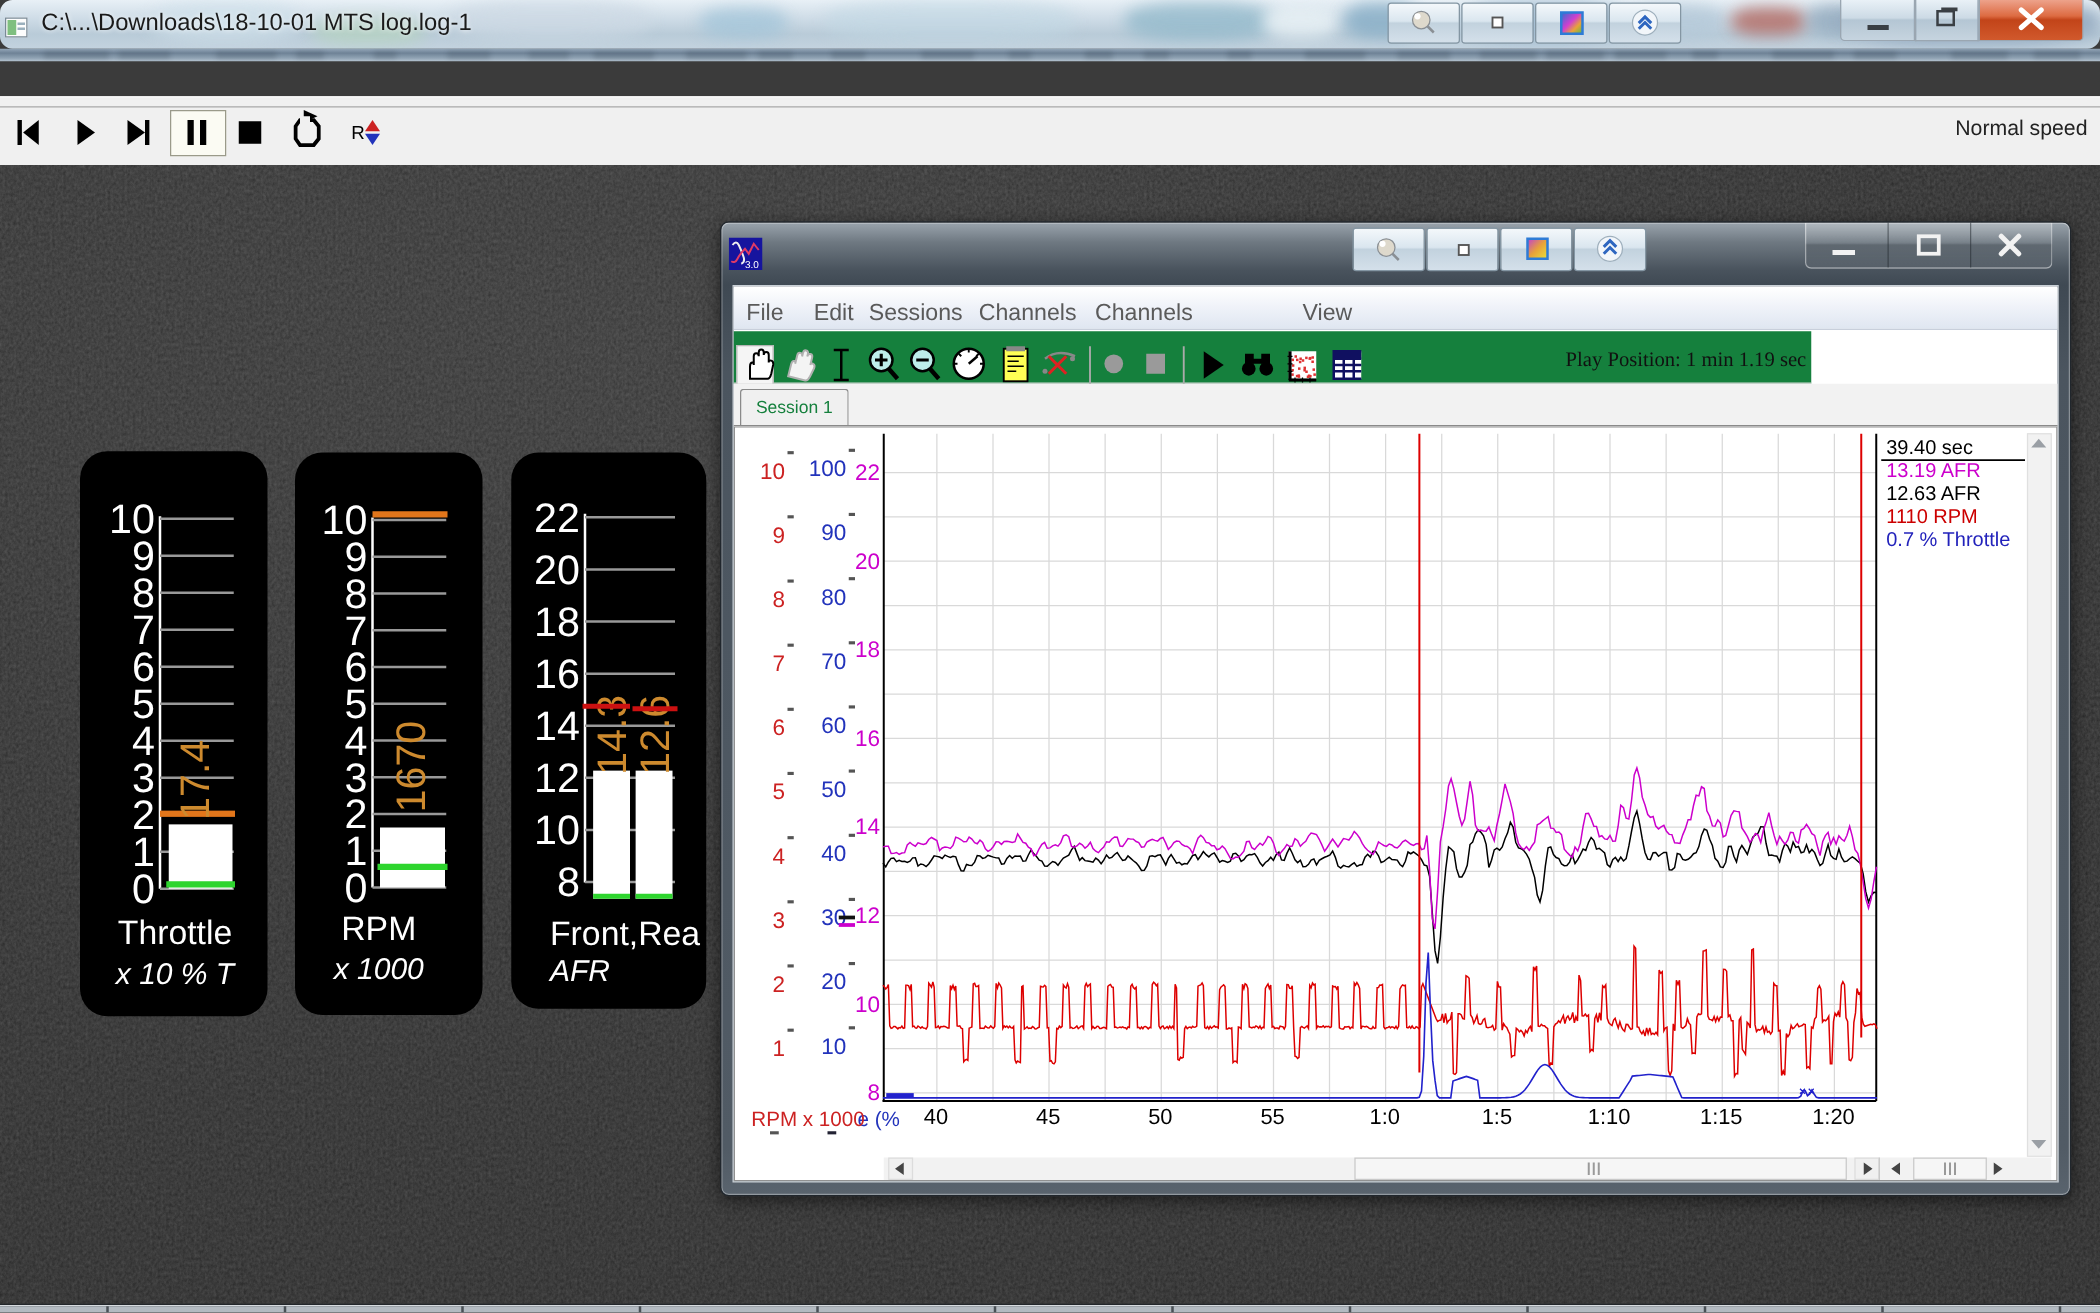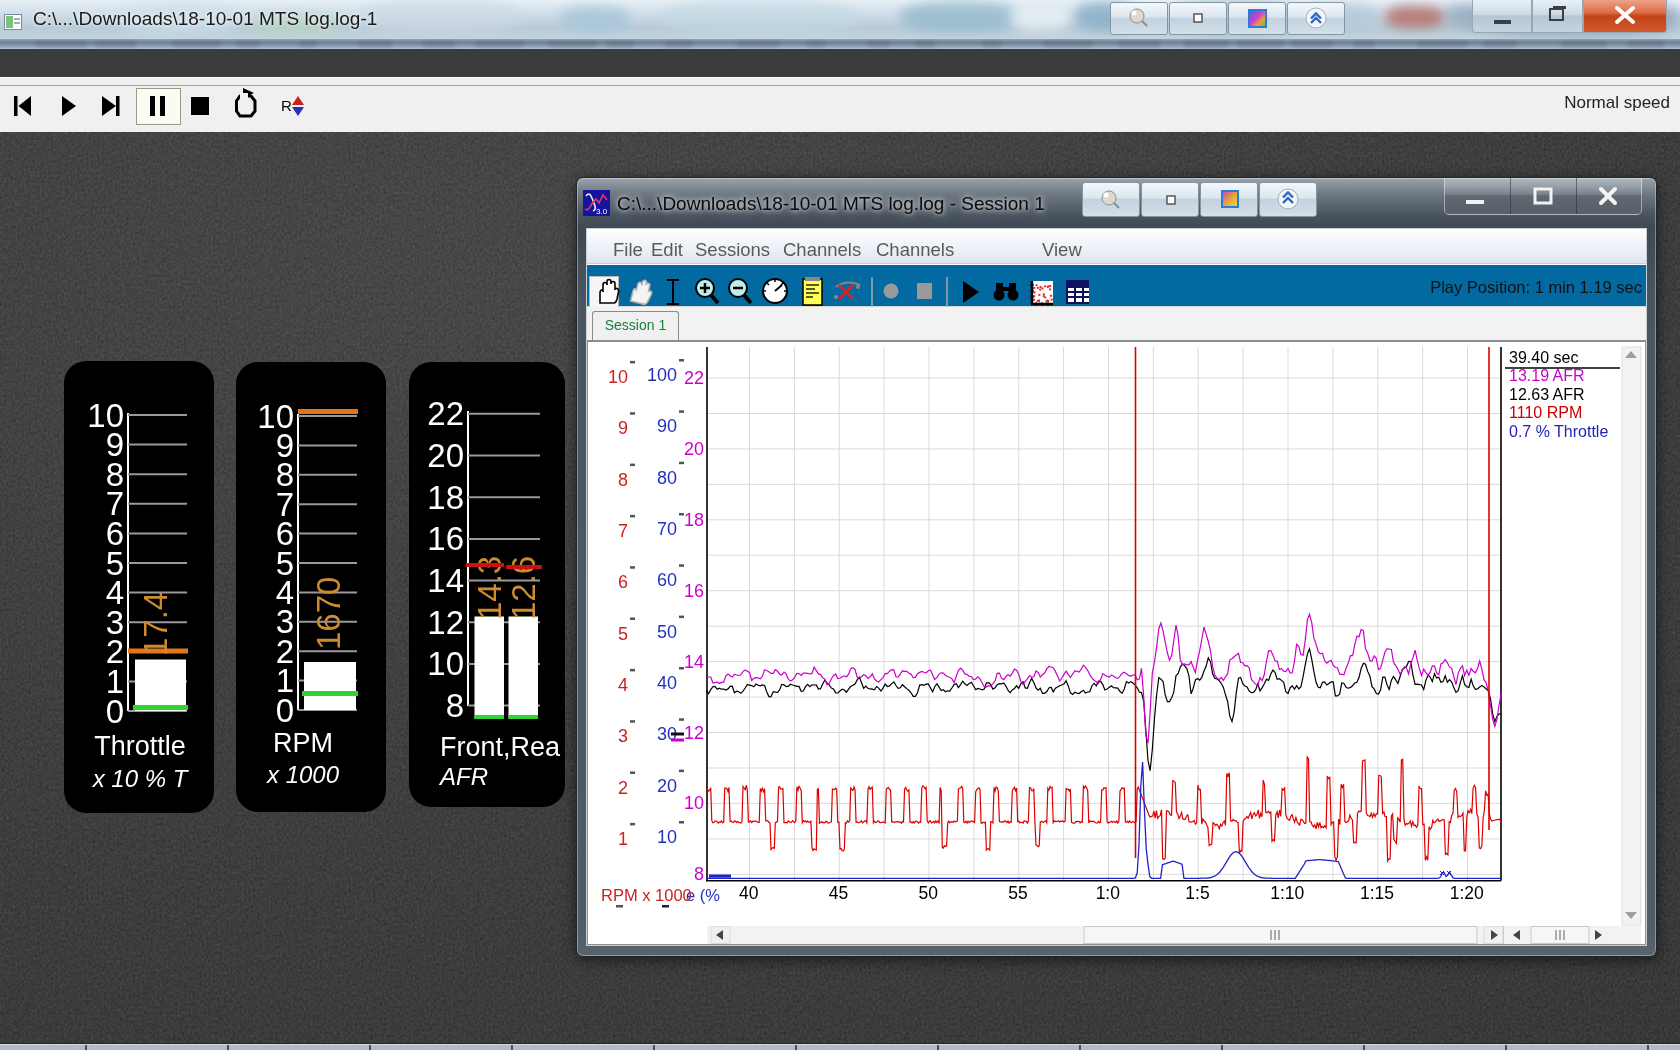--- a/index.html
+++ b/index.html
@@ -1,19 +1,19 @@
 <!DOCTYPE html>
 <html><head><meta charset="utf-8">
 <style>
 *{margin:0;padding:0;box-sizing:border-box;}
 html,body{width:1680px;height:1050px;overflow:hidden;font-family:"Liberation Sans",sans-serif;}
 .abs{position:absolute;}
 #stage{position:relative;width:1680px;height:1050px;background:#3b3b3b;}
 
-#titlebar{left:0;top:0;width:1680px;height:39px;background:linear-gradient(180deg,#e8f0f6 0%,#cddbe6 40%,#b9cbd8 70%,#c3d3df 100%);overflow:hidden;}
+#titlebar{left:0;top:0;width:1680px;height:39px;background:linear-gradient(180deg,#e8f0f6 0%,#cddbe6 40%,#b9cbd8 70%,#c3d3df 100%);overflow:hidden;border-radius:10px;}
 #titlebar .blob{position:absolute;filter:blur(6px);border-radius:40%;}
 #title-icon{left:4px;top:14px;width:18px;height:16px;background:#fdfdfd;border:1px solid #7a8a96;}
 #title-icon .g{position:absolute;left:1px;top:1px;width:7px;height:12px;background:#7fbf7f;}
 #title-icon .l1{position:absolute;left:9px;top:3px;width:6px;height:2px;background:#9ab0bd;}
 #title-icon .l2{position:absolute;left:9px;top:7px;width:6px;height:2px;background:#9ab0bd;}
 #title-text{left:33px;top:8px;font-size:19px;color:#1a1a1a;white-space:nowrap;text-shadow:0 0 4px rgba(255,255,255,.9);}
 .tbtn{position:absolute;top:2px;height:33px;border:1px solid #8496a3;border-radius:3px;background:linear-gradient(180deg,#f4f8fb 0%,#dae6ef 45%,#c2d2de 50%,#d4e0ea 100%);}
 .capgroup{position:absolute;display:flex;}
 .capbtn{height:33px;border:1px solid #9aa6b1;border-top:none;background:linear-gradient(180deg,#e9f1f7 0%,#ccdae5 45%,#b4c6d4 50%,#c6d4df 100%);position:relative;}
 .capbtn.close{background:linear-gradient(180deg,#eda28b 0%,#dd6b42 40%,#c24419 50%,#d1592c 100%);}
@@ -26,21 +26,21 @@
 #pausebox{position:absolute;left:136px;top:10px;width:45px;height:37px;background:#fbfbf3;border:1px solid #9a9a8a;}
 
 #client{left:0;top:132px;width:1680px;height:911px;background:#3b3b3b;overflow:hidden;}
 .gauge{position:absolute;background:#000;border-radius:22px;}
 
 #cw{left:576px;top:177px;width:1081px;height:780px;border-radius:7px;border:1px solid #20262c;background:linear-gradient(180deg,#9aa4ad 0px,#6e7881 16px,#49535d 38px,#3f4953 50px,#4b555f 120px,#515b65 740px,#5a646e 780px);box-shadow:inset 0 0 0 1px rgba(255,255,255,.35), 0 3px 14px rgba(0,0,0,.55);}
 #cw-title{position:absolute;left:41px;top:16px;font-size:19px;color:#0a0a0a;white-space:nowrap;text-shadow:0 0 5px rgba(255,255,255,.85),0 0 10px rgba(255,255,255,.55);}
 #cw-client{position:absolute;left:11px;top:52px;width:1059px;height:716px;background:#fff;outline:1px solid #c9d0d6;}
 #cw-menubar{position:absolute;left:0;top:1px;width:1059px;height:34px;background:linear-gradient(180deg,#ffffff 0%,#f0f3f9 45%,#dfe6f1 100%);border-bottom:1px solid #c8cfdb;}
 #cw-menubar span{position:absolute;top:9px;font-size:18.5px;color:#5a5a5a;}
-#cw-toolbar{position:absolute;left:0;top:36px;width:1059px;height:42px;background:#0369a1;border-bottom:1px solid #d8d8d8;}
+#cw-toolbar{position:absolute;left:0;top:36px;width:862px;height:42px;background:#15803d;border-bottom:1px solid #d8d8d8;font-family:Liberation Serif, serif;}
 #playpos{position:absolute;right:4px;top:13px;font-size:16.5px;color:#111;}
 #handbox{position:absolute;left:2px;top:11px;width:30px;height:32px;background:#f5f5f5;border:1px solid #b5b5b5;}
 #tabbar{position:absolute;left:0;top:78px;width:1059px;height:34px;background:#f2f2f2;}
 #tab1{position:absolute;left:5px;top:4px;width:87px;height:30px;background:#f0f0f0;border:1px solid #8a8a8a;border-bottom:none;border-radius:3px 3px 0 0;font-size:14px;color:#15803d;text-align:center;padding-top:5px;}
 #tabline{position:absolute;left:0;top:33px;width:1059px;height:1px;background:#8a8a8a;}
 
 #sliver{left:0;top:1043px;width:1680px;height:7px;background:#23272b;}
 </style></head>
 <body>
 <div id="stage">
@@ -265,21 +265,20 @@
           <text x="31" y="423" font-size="24" fill="#fff" font-style="italic" font-family="Liberation Sans">AFR</text>
         </svg></div>
     </div>
     <div id="cw" class="abs"></div>
     <svg class="abs" style="left:583px;top:190px;" width="27" height="26" viewBox="0 0 27 26">
       <rect width="27" height="26" fill="#16149e"></rect>
       <path d="M3 6 Q6 2 8 6 T12 16 Q13 20 10 21" fill="none" stroke="#eee" stroke-width="1.6"></path>
       <path d="M2 19 Q5 21 7 17 T13 9 L16 13 L20 5 L24 10" fill="none" stroke="#e03a66" stroke-width="1.6"></path>
       <text x="13" y="24" font-size="8" fill="#fff" font-family="Liberation Sans">3.0</text>
     </svg>
-    <div id="cw-title" class="abs" style="left:617px;top:193px;position:absolute;">C:\...\Downloads\18-10-01 MTS log.log - Session 1</div>
     <div class="tbtn" style="left:1082px;top:182px;width:58px;height:35px;"><svg width="56" height="33">
         <circle cx="26" cy="15" r="7" fill="#ded9cc" stroke="#8a8f94"></circle>
         <circle cx="23" cy="12" r="2.5" fill="#fff"></circle>
         <path d="M31 20 L36 25" stroke="#8a8f94" stroke-width="2"></path>
       </svg></div>
     <div class="tbtn" style="left:1141px;top:182px;width:58px;height:35px;"><svg width="56" height="33">
         <rect x="25" y="13" width="8" height="8" fill="#fff" stroke="#555" stroke-width="1.5"></rect>
       </svg></div>
     <div class="tbtn" style="left:1200px;top:182px;width:58px;height:35px;"><svg width="56" height="33">
         <defs>
@@ -301,21 +300,21 @@
         </svg></div>
       <div style="width:66px;border-right:1px solid rgba(30,36,42,.5);position:relative;"><svg width="64" height="35">
           <rect x="24" y="11" width="16" height="14" fill="none" stroke="#f2f2f2" stroke-width="3"></rect>
         </svg></div>
       <div style="width:64px;position:relative;"><svg width="62" height="35">
           <path d="M24 11 L38 25 M38 11 L24 25" stroke="#f2f2f2" stroke-width="4" stroke-linecap="round"></path>
         </svg></div>
     </div>
     <div id="cw-client" class="abs" style="left:587px;top:229px;">
       <div id="cw-menubar">
-        <span style="left:26px;">File</span>
+        <span style="left:10px;">File</span>
         <span style="left:46px;margin-left:18px;">Edit</span>
         <span style="left:108px;">Sessions</span>
         <span style="left:196px;">Channels</span>
         <span style="left:289px;">Channels</span>
         <span style="left:393px;margin-top:40px;">Tools</span>
         <span style="left:455px;">View</span>
       </div>
       <div id="cw-toolbar">
         <div id="handbox"></div>
         <div id="playpos">Play Position: 1 min 1.19 sec</div>

